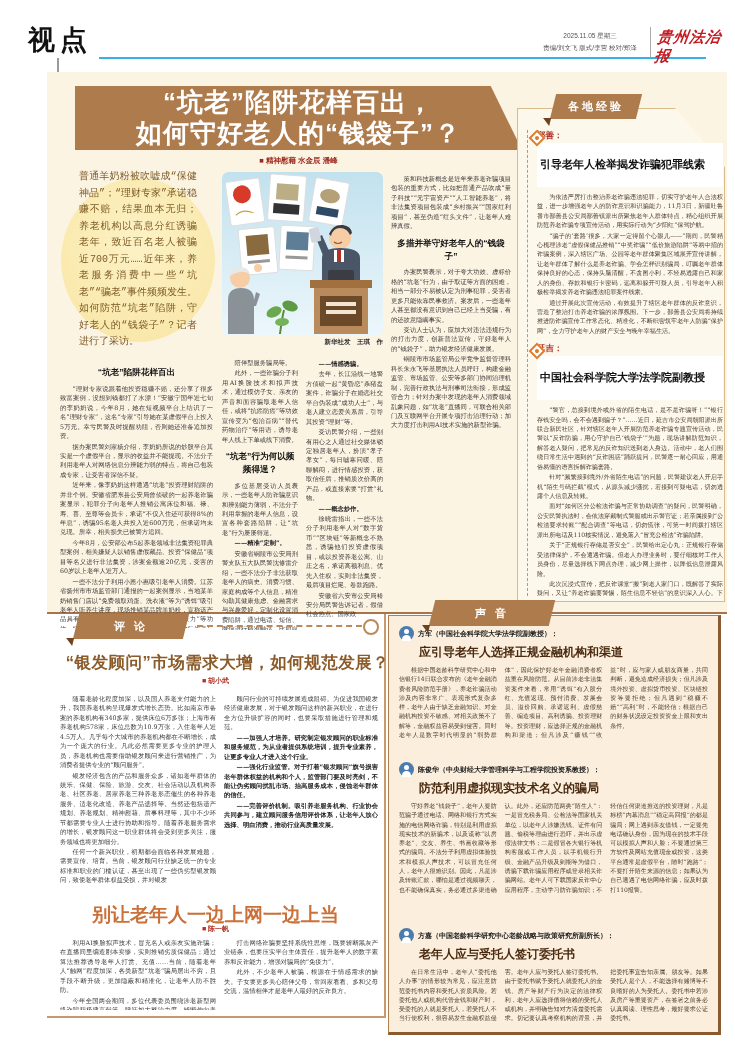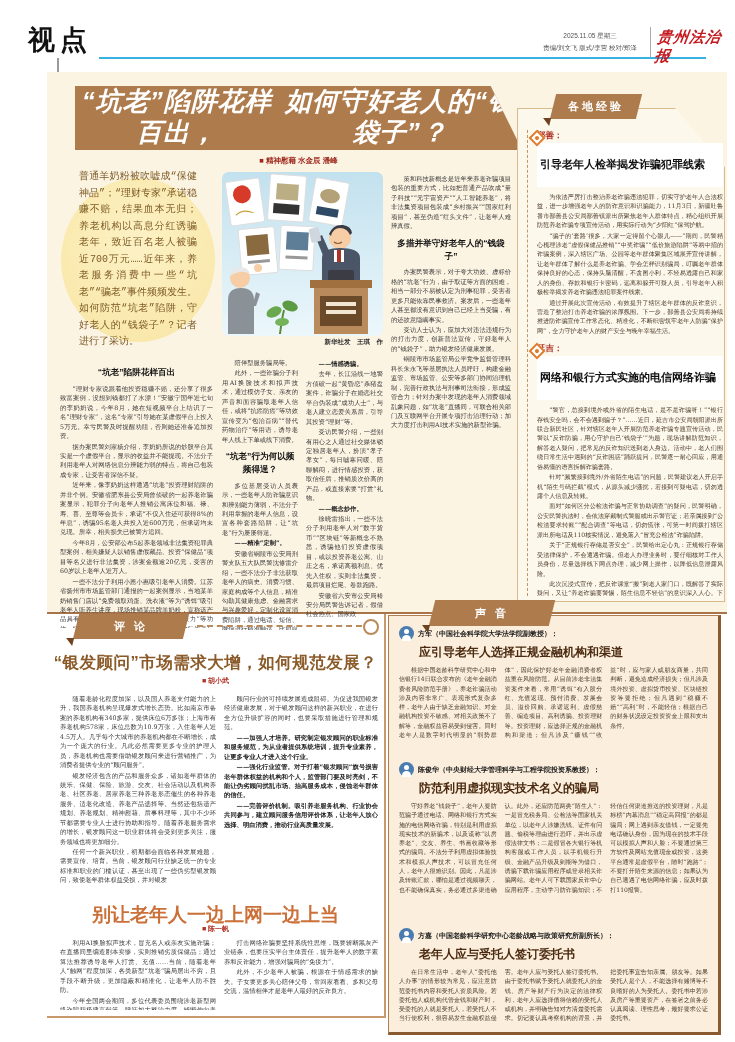--- a/index.html
+++ b/index.html
@@ -9,21 +9,21 @@
   .masthead{left:28px;top:22px;display:flex;align-items:center;flex-direction:column;}
   .sec-name{font-size:27px;font-weight:900;letter-spacing:5px;color:#111;}
   .vr{width:2px;height:28px;background:#9a9a9a;margin:0 9px 0 4px;}
   .page-no{font-family:Liberation Serif, serif;font-size:30px;font-weight:700;color:#000000;margin-left:12px;}
   .blue-rule{left:99px;top:57px;width:607px;height:2px;background:#38b2e2;}
   .head-meta{left:538px;top:30px;width:104px;text-align:center;font-size:6.5px;color:#555;line-height:1.8;}
   .head-vr{left:650px;top:27px;width:1px;height:30px;background:#aaa;}
   .paper-logo{left:656px;top:28px;width:74px;font-family:"Liberation Serif",serif;font-style:italic;font-weight:900;font-size:15px;color:#c4191f;transform:skewX(-8deg);letter-spacing:1px;}
   
   .top-panel{left:47px;top:72px;width:680px;height:540px;background:#fcf4e3;border-bottom:2px solid #a9744a;}
-  .title-banner{left:28px;top:14px;width:447px;height:64px;background:#ae7b4d;clip-path:polygon(0 0,93% 0,100% 100%,0 100%);display:flex;justify-content:center;font-style:italic;}
+  .title-banner{left:28px;top:14px;width:447px;height:64px;background:#ae7b4d;clip-path:polygon(0 0,93% 0,100% 100%,0 100%);display:flex;flex-direction:column;justify-content:center;}
   .title-line{color:#fff;font-weight:900;font-size:26px;line-height:31px;text-align:center;letter-spacing:1px;}
   .main-byline{left:28px;top:84px;width:447px;text-align:center;font-size:7.5px;font-weight:bold;color:#9e2a1e;}
   
   .bubble{left:14px;top:106px;width:154px;height:164px;border-radius:50%;background:radial-gradient(circle at 50% 40%,#fdf2c6,#f8e5a2);display:flex;align-items:center;}
   .bubble-text{font-family:Liberation Mono, monospace;font-size:10px;line-height:1.65;color:#7d5a26;text-align:justify;padding:20px 18px;}
   
   .ncol{font-family:"DejaVu Serif",serif;font-size:6.3px;line-height:1.5;color:#3a3a3a;overflow:hidden;}
   .blk-p{text-indent:2em;text-align:justify;margin:0 0 1px 0;}
   .blk-d{text-indent:2em;text-align:justify;font-weight:bold;color:#222;margin:1px 0;}
   .blk-h{font-family:"Liberation Sans",sans-serif;font-weight:900;font-size:8.6px;color:#111;text-align:center;margin:6px 0 5px 0;}
@@ -44,21 +44,21 @@
   .side-place{font-size:8.5px;font-weight:900;color:#b03226;}
   .side-headline{font-size:11px;font-weight:900;color:#111;background:#fff;padding:15px 3px;margin:1px 0 5px 0;line-height:1.25;}
   .side-body{font-family:"DejaVu Serif",serif;font-size:6.1px;line-height:1.55;color:#4a3a28;}
   .side-credit{text-align:right;font-weight:bold;font-size:6.8px;color:#333;margin-top:6px;}
   
   .comment{left:47px;top:614px;width:337px;height:402px;border-right:2px solid #c8996c;border-bottom:2px solid #c8996c;}
   .cmt-banner{left:29px;top:0px;width:110px;height:25px;background:#ae7b4d;transform:skewX(-14deg);display:flex;align-items:center;justify-content:center;z-index:3;}
   .cmt-banner .fold{position:absolute;left:-7px;bottom:-7px;width:0;height:0;border-top:8px solid #6e421f;border-left:8px solid transparent;}
   .cmt-dash{left:150px;top:11px;width:165px;border-top:2px dashed #bb8a58;}
   .cmt-ring{left:316px;top:5px;width:12px;height:12px;border:2px solid #bb8a58;border-radius:50%;background:#fff;}
-  .cmt-h1{left:0;top:38px;width:337px;text-align:center;font-size:16.5px;font-weight:900;color:#8a5a28;letter-spacing:0.5px;}
+  .cmt-h1{left:12px;top:38px;width:337px;text-align:center;font-size:16.5px;font-weight:900;color:#8a5a28;letter-spacing:0.5px;}
   .cmt-by{width:337px;text-align:center;font-size:7px;font-weight:bold;color:#b03226;}
   .cmt-colL{left:13px;top:80px;width:156px;height:198px;}
   .cmt-colR{left:177px;top:80px;width:154px;height:198px;}
   .cmt-h2{left:0;top:288px;width:337px;text-align:center;font-size:19px;font-weight:700;color:#cb7038;}
   .cmt2-colL{left:13px;top:324px;width:156px;height:72px;}
   .cmt2-colR{left:177px;top:324px;width:154px;height:72px;}
   
   .voices{left:388px;top:600px;width:339px;height:440px;}
   .v-banner{left:44px;top:0;width:120px;height:26px;background:#ae7b4d;transform:skewX(-14deg);display:flex;align-items:center;justify-content:center;z-index:3;}
   .v-banner .fold{position:absolute;left:-7px;bottom:-7px;width:0;height:0;border-top:8px solid #6e421f;border-left:8px solid transparent;}
@@ -219,21 +219,21 @@
       <div class="side-headline">引导老年人检举揭发诈骗犯罪线索</div>
       <div class="side-body">
           <div class="blk-p">为依法严厉打击整治养老诈骗违法犯罪，切实守护老年人合法权益，进一步增强老年人的防诈意识和识骗能力，11月3日，新疆吐鲁番市鄯善县公安局鄯善镇派出所聚焦老年人群体特点，精心组织开展防范养老诈骗专项宣传活动，用实际行动为“夕阳红”保驾护航。</div>
           <div class="blk-p">“骗子的‘套路’很多，大家一定得留个心眼儿——”期间，民警精心梳理涉老“虚假保健品推销”“中奖诈骗”“低价旅游陷阱”等易中招的诈骗案例，深入辖区广场、公园等老年群体聚集区域展开宣传讲解，让老年群体了解什么是养老诈骗、学会怎样识别骗局，叮嘱老年群体保持良好的心态，保持头脑清醒，不贪图小利，不轻易透露自己和家人的身份、存款和银行卡密码，远离和躲开可疑人员，引导老年人积极检举揭发养老诈骗违法犯罪案件线索。</div>
           <div class="blk-p">通过开展此次宣传活动，有效提升了辖区老年群体的反诈意识，营造了整治打击养老诈骗的浓厚氛围。下一步，鄯善县公安局将持续推进防诈骗宣传工作常态化、精准化，不断织密筑牢老年人防骗“保护网”，全力守护老年人的财产安全与晚年幸福生活。</div>
         </div>
     </div>
     <div style="position:relative;margin-top:8px;">
       <span class="pin" style="top:2px;"></span>
       <div class="side-place">延吉：</div>
-      <div class="side-headline">网络和银行方式实施的电信网络诈骗</div>
+      <div class="side-headline">中国社会科学院大学法学院副教授</div>
       <div class="side-body">
           <div class="blk-p">“警官，总接到境外或外省的陌生电话，是不是诈骗呀！”“银行存钱安全吗，会不会遇到骗子？”……近日，延吉市公安局朝阳派出所联合新民社区，针对辖区老年人开展防范养老诈骗专题宣传活动，民警以“反诈防骗，用心守护自己‘钱袋子’”为题，现场讲解防范知识，解答老人疑问，把常见的反诈知识送到老人身边。活动中，老人们围绕日常生活中遇到的“反诈困惑”踊跃提问，民警逐一耐心回应，用通俗易懂的语言拆解诈骗套路。</div>
           <div class="blk-p">针对“频繁接到境外/外省陌生电话”的问题，民警建议老人开启手机“陌生号码拦截”模式，从源头减少骚扰，若接到可疑电话，切勿透露个人信息及转账。</div>
           <div class="blk-p">面对“如何区分公检法诈骗与正常协助调查”的疑问，民警明确，公安民警执法时，会依法穿戴制式警服或出示警官证；若亲属接到“公检法要求转账”“配合调查”等电话，切勿慌张，可第一时间拨打辖区派出所电话及110核实情况，避免落入“冒充公检法”诈骗陷阱。</div>
           <div class="blk-p">关于“正规银行存储是否安全”，民警给出定心丸：正规银行存储受法律保护，不会遭遇诈骗。但老人办理业务时，要仔细核对工作人员身份，尽量选择线下网点办理，减少网上操作，以降低信息泄露风险。</div>
           <div class="blk-p">此次沉浸式宣传，把反诈课堂“搬”到老人家门口，既解答了实际疑问，又让“养老诈骗要警惕，陌生信息不轻信”的意识深入人心。下一步，延吉市公安局朝阳派出所将持续聚焦老年人等重点群体，通过更多接地气的宣传形式，织密反诈防护网，全力守护辖区群众的财产安全与幸福生活。</div>
         </div>
       <div class="side-credit">（本报综合整理）</div>
     </div>
   </div>

